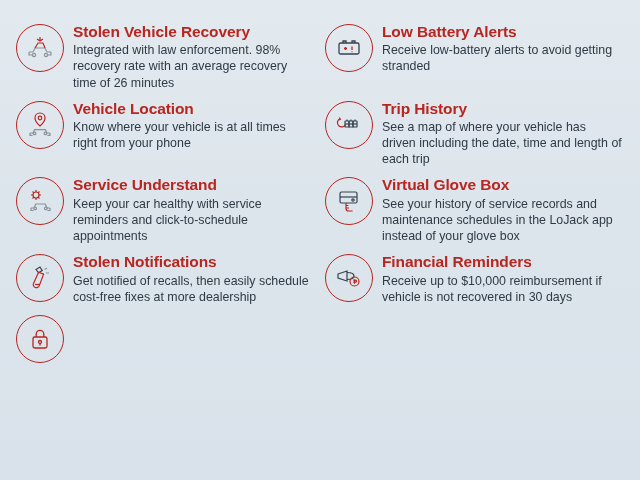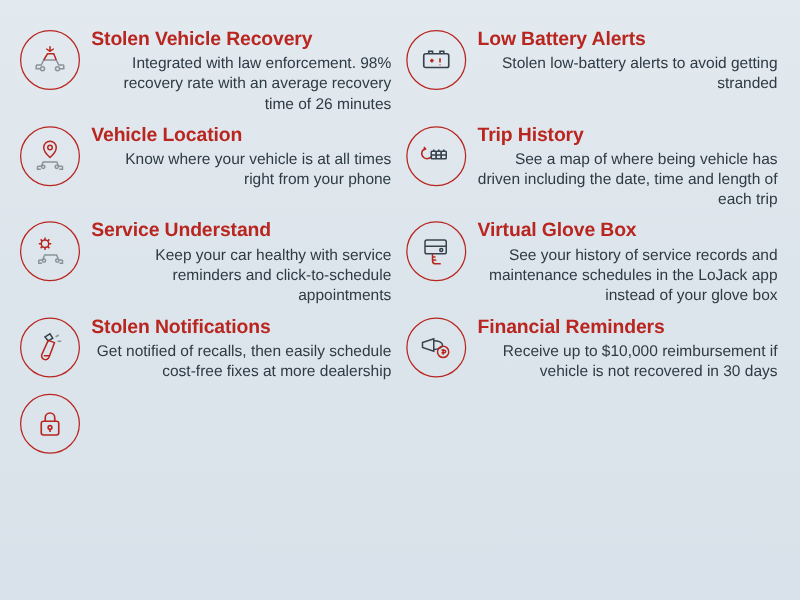--- a/index.html
+++ b/index.html
@@ -59,21 +59,20 @@
     line-height: 1.12;
     margin: 0 0 2px 0;
     letter-spacing: -0.1px;
   }
   .feature-desc {
     color: #2e3a44;
     font-size: 12.4px;
     line-height: 1.3;
     margin: 0;
     max-width: 240px;
-    text-align: right;
   }
 </style>
 </head>
 <body>
 
 <div id="page">
   <div class="grid">
 
     <div class="feature">
       <span class="icon-wrap">
@@ -97,21 +96,21 @@
       <span class="icon-wrap">
         <svg width="28" height="24" viewBox="0 0 28 24" fill="none" stroke="#36424c" stroke-width="1.3">
           <rect x="4" y="7" width="20" height="11" rx="1.5"></rect>
           <path d="M8 7V5h3v2M17 7V5h3v2"></path>
           <path d="M9 12.5h3M10.5 11v3" stroke="#b9251f"></path>
           <path d="M17 10.5v3.5M17 15.5v.7" stroke="#b9251f"></path>
         </svg>
       </span>
       <div class="feature-text">
         <p class="feature-title">Low Battery Alerts</p>
-        <p class="feature-desc">Stolen low-battery alerts to avoid getting stranded</p>
+        <p class="feature-desc">Receive low-battery alerts to avoid getting stranded</p>
       </div>
     </div>
 
     <div class="feature">
       <span class="icon-wrap">
         <svg width="28" height="28" viewBox="0 0 28 28" fill="none" stroke="#8a939b" stroke-width="1.2">
           <path d="M14 2c-2.8 0-5 2.2-5 5 0 3.6 5 8 5 8s5-4.4 5-8c0-2.8-2.2-5-5-5z" stroke="#b9251f"></path>
           <circle cx="14" cy="7" r="1.8" stroke="#b9251f"></circle>
           <path d="M4 22h3l1.6-3.4h10.8L21 22h3"></path>
           <path d="M4 22v2.4h2.6M24 22v2.4h-2.6"></path>
@@ -132,21 +131,21 @@
           <path d="M5.2 4.6L6.4 6.2 4.6 7" stroke="#b9251f"></path>
           <rect x="11" y="8" width="4" height="6" rx="0.6"></rect>
           <rect x="15" y="8" width="4" height="6" rx="0.6"></rect>
           <rect x="19" y="8" width="4" height="6" rx="0.6"></rect>
           <path d="M13 8V6.5M17 8V6.5M21 8V6.5"></path>
           <path d="M11 11h12"></path>
         </svg>
       </span>
       <div class="feature-text">
         <p class="feature-title">Trip History</p>
-        <p class="feature-desc">See a map of where being vehicle has driven including the date, time and length of each trip</p>
+        <p class="feature-desc">See a map of where your vehicle has driven including the date, time and length of each trip</p>
       </div>
     </div>
 
     <div class="feature">
       <span class="icon-wrap">
         <svg width="28" height="28" viewBox="0 0 28 28" fill="none" stroke="#8a939b" stroke-width="1.2">
           <circle cx="10" cy="8" r="3" stroke="#b9251f"></circle>
           <path d="M10 3v2M10 11v2M5 8h2M13 8h2M6.5 4.5l1.4 1.4M12.1 10.1l1.4 1.4M13.5 4.5l-1.4 1.4M7.9 10.1l-1.4 1.4" stroke="#b9251f"></path>
           <path d="M5 21h3l1.8-4h9.4l1.8 4h3"></path>
           <path d="M5 21v2.5h2.6M24 21v2.5h-2.6"></path>

